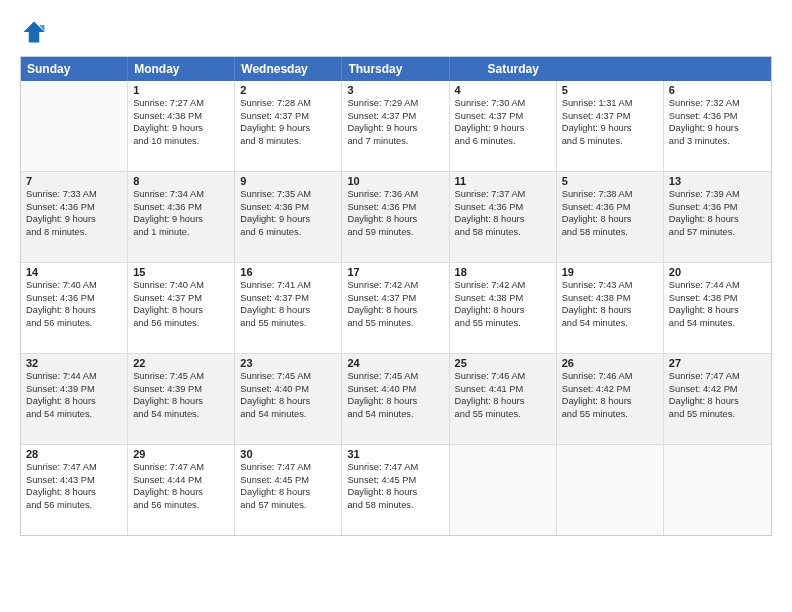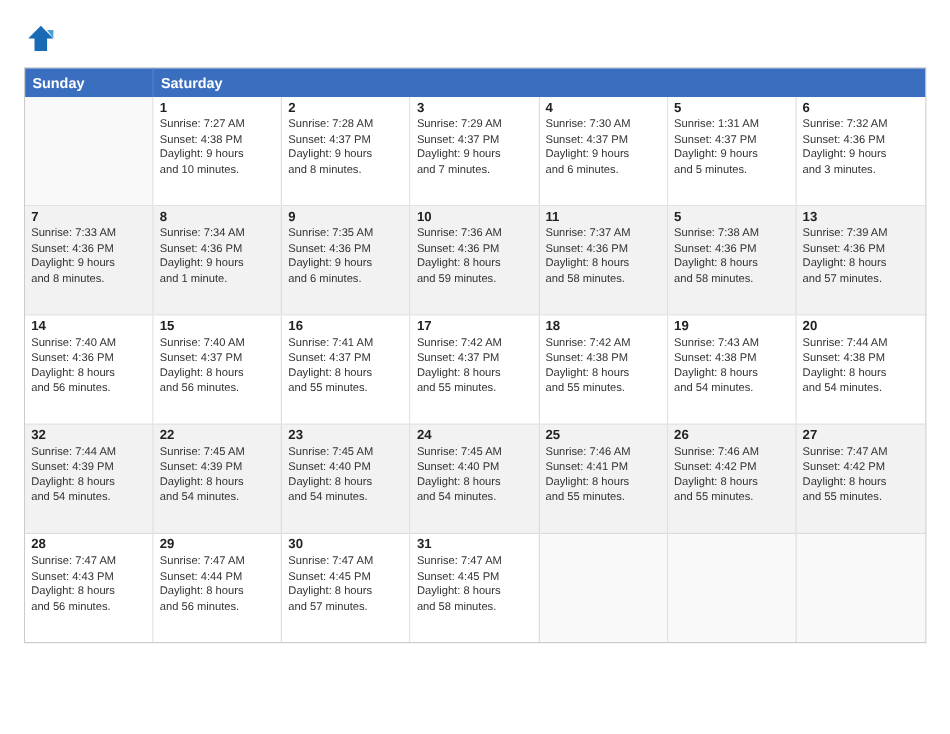--- a/index.html
+++ b/index.html
@@ -66,21 +66,21 @@
       background: #3a6ebf;
     }
     .cal-header-cell {
       color: #fff;
       font-size: 12px;
       font-weight: bold;
       padding: 5px 6px;
       text-align: left;
       border-right: 1px solid #5580cc;
     }
-    .cal-header-cell:last-child { border-right: none; }
+    .cal-header-cell:last-child { border-right: none; margin-left: 32px; }
     .cal-body {
       flex: 1;
       display: flex;
       flex-direction: column;
     }
     .cal-row {
       display: grid;
       grid-template-columns: repeat(7, 1fr);
       flex: 1;
       border-top: 1px solid #ddd;
@@ -127,20 +127,23 @@
     </div>
     <div class="title-block">
       <div class="month-title"></div>
       <div class="location"></div>
     </div>
   </div>
 
   <div class="calendar">
     <div class="cal-header">
     <div class="cal-header-cell">Sunday</div>
+        <div class="cal-header-cell">Monday</div>
+        <div class="cal-header-cell">Wednesday</div>
+        <div class="cal-header-cell">Thursday</div>
         <div class="cal-header-cell">Saturday</div>
       </div>
     <div class="cal-body">
     <div class="cal-row">
           <div class="cal-cell empty"></div>
           <div class="cal-cell">
             <div class="day-num">1</div>
             <div class="cell-line">Sunrise: 7:27 AM</div>
             <div class="cell-line">Sunset: 4:38 PM</div>
             <div class="cell-line">Daylight: 9 hours</div>

